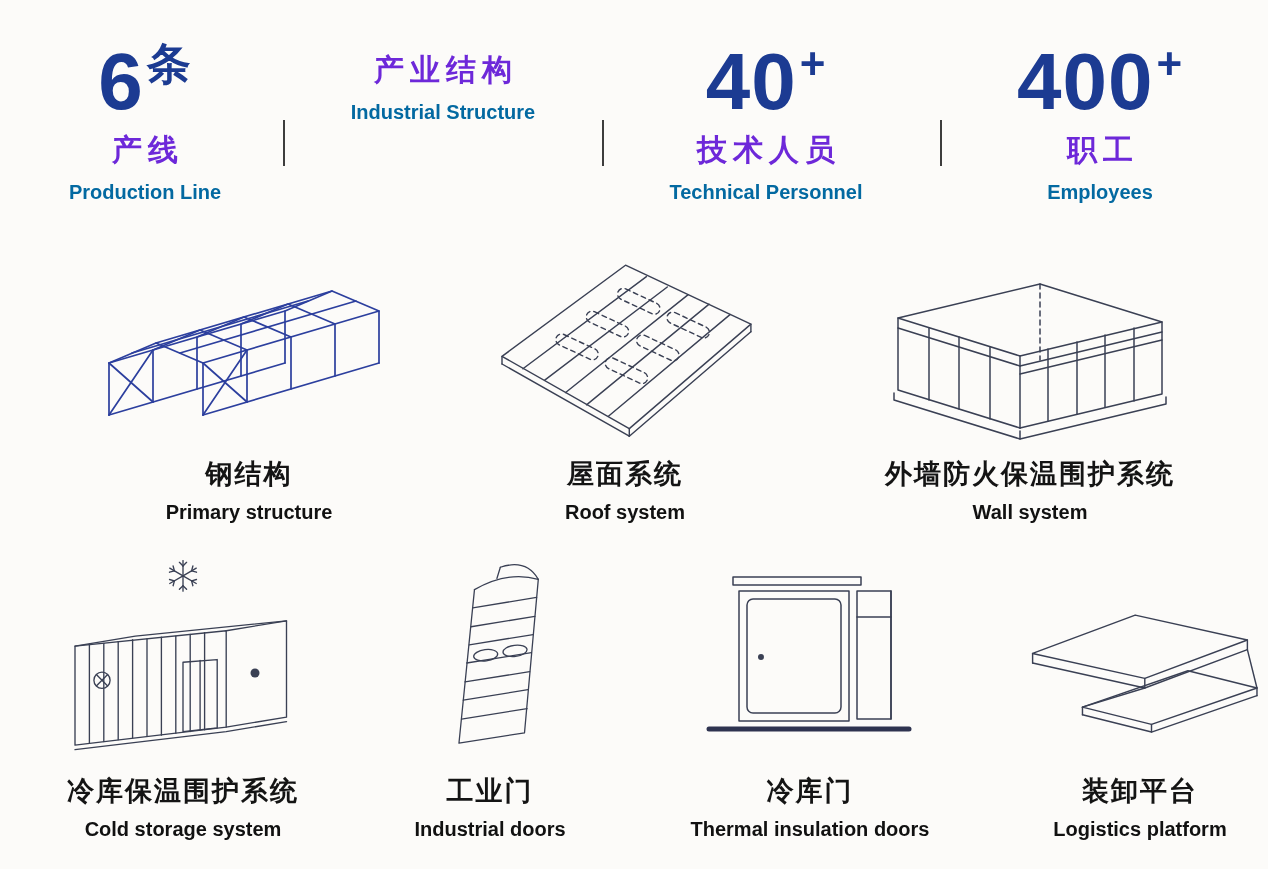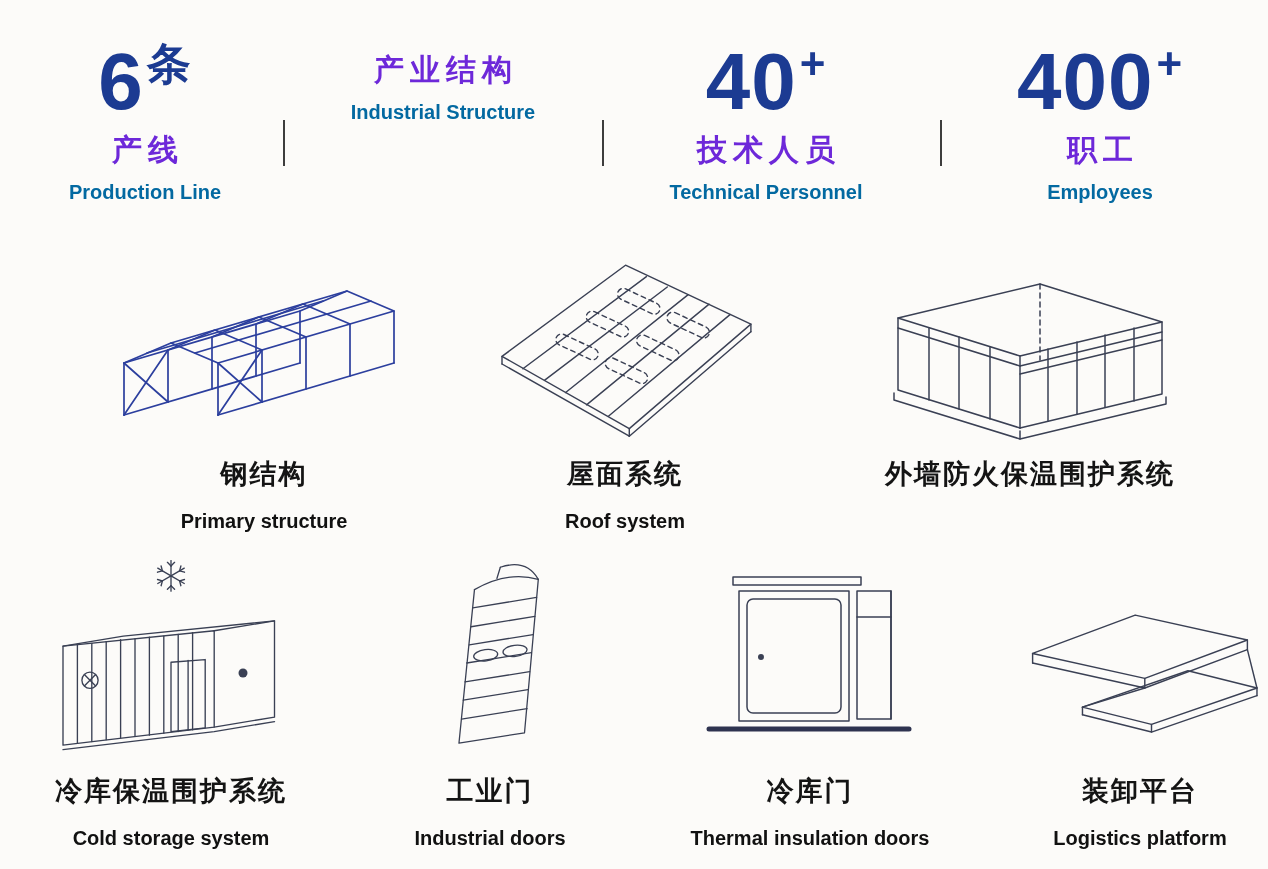--- a/index.html
+++ b/index.html
@@ -73,21 +73,21 @@
   .row2 .icon-box { height: 212px; }
   .p-zh {
     margin-top: 16px;
     font-size: 27px;
     font-weight: 600;
     color: #141414;
     letter-spacing: 2px;
     white-space: nowrap;
   }
   .p-en {
-    margin-top: 18px;
+    margin-top: 9px;
     font-size: 20px;
     font-weight: 700;
     color: #111;
     white-space: nowrap;
   }
 
   svg { display: block; }
   .art   { stroke: #3a4054; stroke-width: 1.5; fill: none; stroke-linejoin: round; stroke-linecap: round; }
   .art-b { stroke: #2c3f9e; stroke-width: 1.7; fill: none; stroke-linejoin: round; stroke-linecap: round; }
   .art-fill { fill: #3a4054; stroke: none; }
@@ -118,21 +118,21 @@
     <div class="stat-en">Technical Personnel</div>
   </div>
   <div class="divider" style="left:940px"></div>
 
   <div class="stat" style="left:1100px">
     <div class="stat-number"><span>400</span><span class="suffix">+</span></div>
     <div class="stat-zh">职工</div>
     <div class="stat-en">Employees</div>
   </div>
 
-  <div class="card row1" style="left:74px; top:248px; width:380px;">
+  <div class="card row1" style="left:59px; top:248px; width:380px;">
     <div class="icon-box">
       <svg width="310" height="170" viewBox="0 0 310 170">
         <g class="art-b">
           <path d="M15,145 L15,93 L62,73 L109,93 L109,145"></path>
           <path d="M59,132 L59,80 L106,60 L153,80 L153,132"></path>
           <path d="M103,119 L103,67 L150,47 L197,67 L197,119"></path>
           <path d="M147,106 L147,54 L194,34 L241,54 L241,106"></path>
           <path d="M191,93 L191,41 L238,21 L285,41 L285,93"></path>
           <line x1="15" y1="93" x2="191" y2="41"></line>
           <line x1="62" y1="73" x2="238" y2="21"></line>
@@ -210,23 +210,24 @@
           <line x1="150" y1="106" x2="28" y2="68"></line>
           <line x1="59" y1="68" x2="59" y2="140"></line>
           <line x1="89" y1="77" x2="89" y2="149"></line>
           <line x1="120" y1="87" x2="120" y2="159"></line>
           <path d="M24,133 L24,140 L150,179 L296,144 L296,137"></path>
           <line x1="150" y1="171" x2="150" y2="179"></line>
         </g>
       </svg>
     </div>
     <div class="p-zh">外墙防火保温围护系统</div>
-  </div>
-
-  <div class="card row2" style="left:16px; top:545px; width:310px;">
+    <div class="p-en">Wall system</div>
+  </div>
+
+  <div class="card row2" style="left:28px; top:545px; width:310px;">
     <div class="icon-box">
       <svg width="270" height="212" viewBox="0 0 300 235">
         <defs>
           <g id="flake-arm">
             <line x1="0" y1="0" x2="0" y2="-17"></line>
             <line x1="0" y1="-11" x2="-4" y2="-15"></line>
             <line x1="0" y1="-11" x2="4" y2="-15"></line>
           </g>
         </defs>
         <g class="art">

